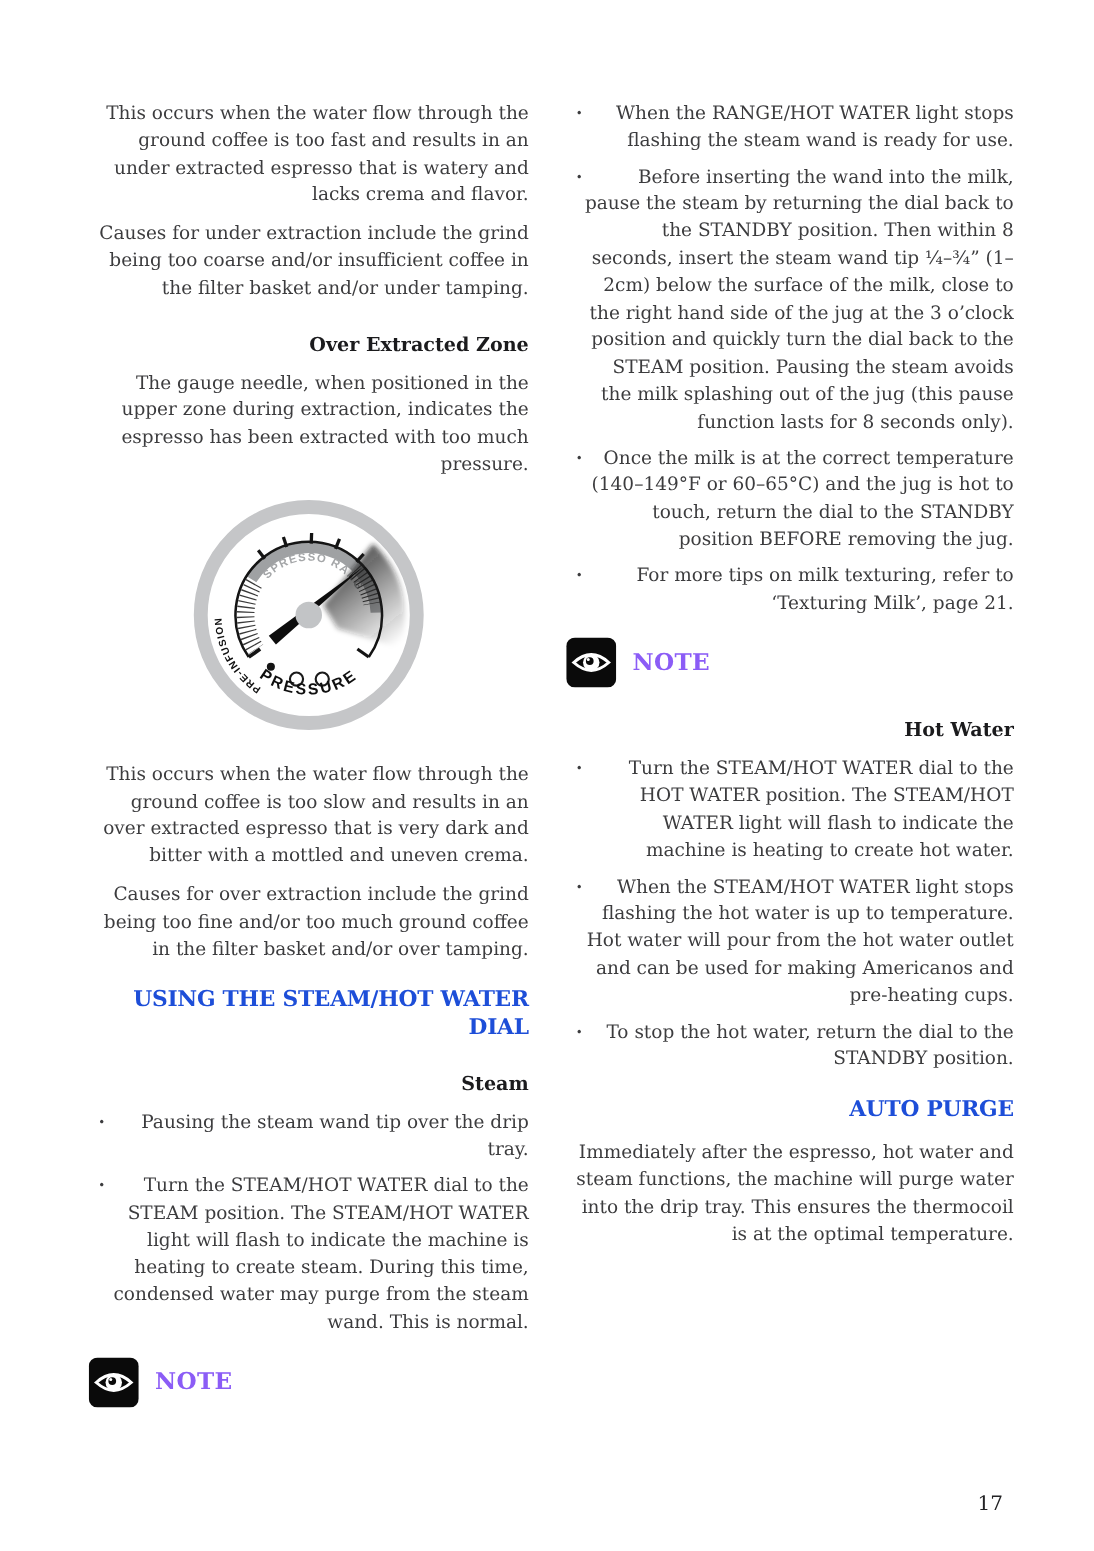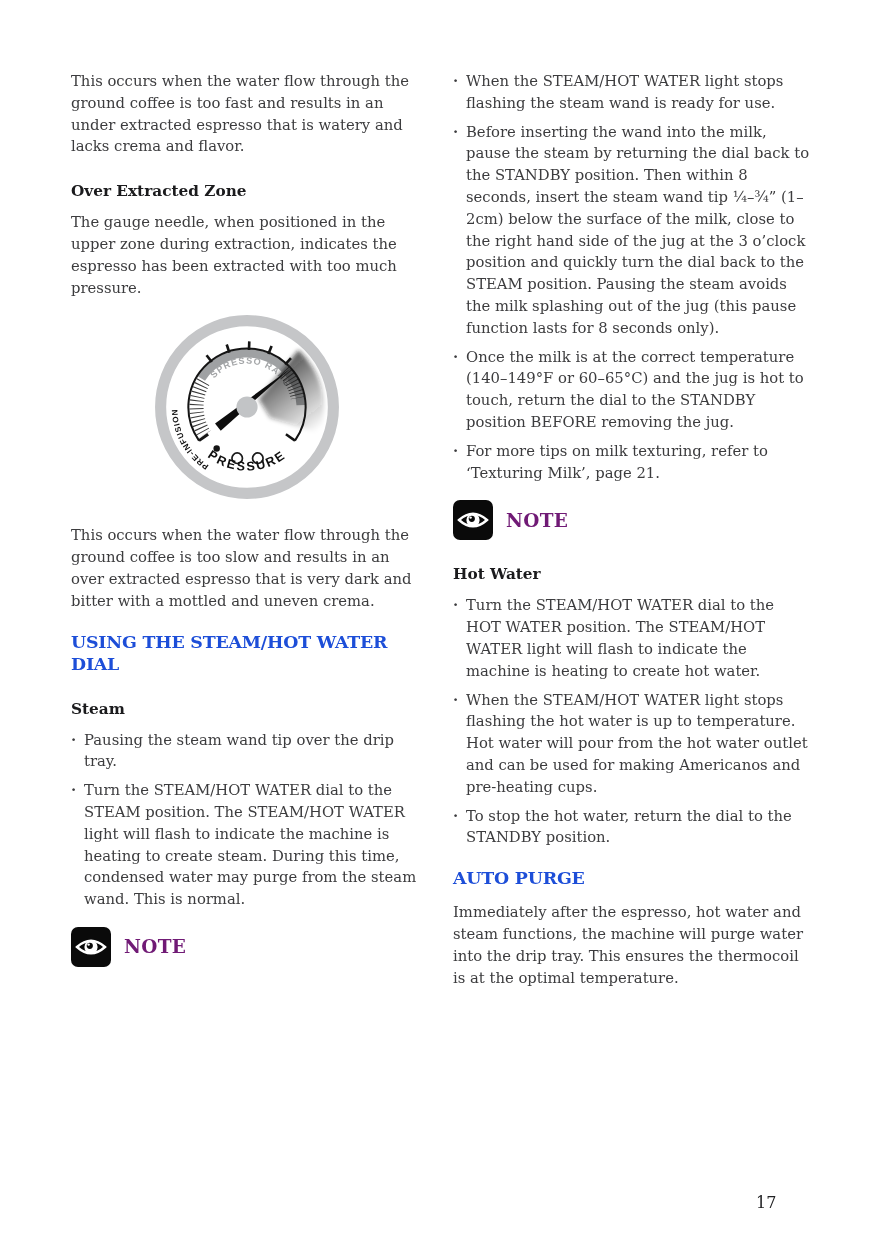--- a/index.html
+++ b/index.html
@@ -1,43 +1,44 @@
 <!DOCTYPE html>
 <html><head>
 <meta charset="utf-8">
 <style>
   html,body{margin:0;padding:0;}
   body{
     width:875px;height:1241px;position:relative;background:#ffffff;
     font-family:"DejaVu Serif",serif;color:#3c3c3e;overflow:hidden;
   }
-  .col{position:absolute;top:70px;}
+  .col{position:absolute;top:80px;text-align:right;}
   .col-left{left:71px;width:352px;}
   .col-right{left:453px;width:358px;}
   p{margin:0 0 9px 0;font-size:14.8px;line-height:21.8px;}
   h2{margin:19px 0 12px 0;font-size:17.4px;line-height:22px;color:#1d4ed8;
      font-weight:bold;letter-spacing:-0.2px;}
   h3{margin:24px 0 10px 0;font-size:15.3px;line-height:20px;color:#1b1b1d;font-weight:bold;}
   ul{margin:0 0 2px 0;padding:0;list-style:none;}
   li{display:flex;margin:0 0 7px 0;font-size:14.8px;line-height:21.8px;}
   .dot{flex:none;width:13px;font-weight:bold;color:#3c3c3e;}
   .li-text{flex:1;}
   .note-head{display:flex;align-items:center;gap:13px;margin:17px 0 11px 0;}
   .note-icon{width:40px;height:40px;flex:none;}
-  .note-label{font-size:18.5px;font-weight:bold;color:#701a75;letter-spacing:0.3px;}
+  .note-label{font-size:18.5px;font-weight:bold;color:#8b5cf6;letter-spacing:0.3px;}
   .gauge-wrap{margin:13px 0 21px 0;display:flex;justify-content:center;}
-  .pagenum{position:absolute;left:756px;top:1193px;font-size:16px;color:#232325;}
+  .pagenum{position:absolute;left:782px;top:1193px;font-size:16px;color:#232325;}
   .gauge-text{font-family:"Liberation Sans",sans-serif;font-weight:bold;}
 </style>
 </head>
 <body>
 
 <div class="col col-left">
 
   <p>This occurs when the water flow through the ground coffee is too fast and results in an under extracted espresso that is watery and lacks crema and flavor.</p>
+  <p>Causes for under extraction include the grind being too coarse and/or insufficient coffee in the filter basket and/or under tamping.</p>
 
   <h3>Over Extracted Zone</h3>
   <p>The gauge needle, when positioned in the upper zone during extraction, indicates the espresso has been extracted with too much pressure.</p>
 
   <div class="gauge-wrap">
     <svg width="192" height="192" viewBox="0 0 190 190">
       <defs>
         <linearGradient id="shadeG" x1="0.25" y1="0" x2="0.85" y2="1">
           <stop offset="0" stop-color="#161616" stop-opacity="0.88"></stop>
           <stop offset="0.5" stop-color="#1b1b1b" stop-opacity="0.42"></stop>
@@ -90,20 +91,21 @@
         <textPath href="#arcPress" startOffset="50%" text-anchor="middle">PRESSURE</textPath>
       </text>
 
       <text class="gauge-text" font-size="8" letter-spacing="0.8" fill="#0f0f0f">
         <textPath href="#arcPre" startOffset="0">PRE-INFUSION</textPath>
       </text>
     </svg>
   </div>
 
   <p>This occurs when the water flow through the ground coffee is too slow and results in an over extracted espresso that is very dark and bitter with a mottled and uneven crema.</p>
+  <p>Causes for over extraction include the grind being too fine and/or too much ground coffee in the filter basket and/or over tamping.</p>
 
   <h2>USING THE STEAM/HOT WATER DIAL</h2>
   <h3>Steam</h3>
 
   <ul>
     <li>
       <span class="dot">·</span>
       <span class="li-text">Pausing the steam wand tip over the drip tray.</span>
     </li>
     <li>
@@ -123,21 +125,21 @@
     <span class="note-label">NOTE</span>
   </div>
 
 </div>
 
 <div class="col col-right">
 
   <ul>
     <li>
       <span class="dot">·</span>
-      <span class="li-text">When the STEAM/HOT WATER light stops flashing the steam wand is ready for use.</span>
+      <span class="li-text">When the RANGE/HOT WATER light stops flashing the steam wand is ready for use.</span>
     </li>
     <li>
       <span class="dot">·</span>
       <span class="li-text">Before inserting the wand into the milk, pause the steam by returning the dial back to the STANDBY position. Then within 8 seconds, insert the steam wand tip ¼–¾” (1–2cm) below the surface of the milk, close to the right hand side of the jug at the 3 o’clock position and quickly turn the dial back to the STEAM position. Pausing the steam avoids the milk splashing out of the jug (this pause function lasts for 8 seconds only).</span>
     </li>
     <li>
       <span class="dot">·</span>
       <span class="li-text">Once the milk is at the correct temperature (140–149°F or 60–65°C) and the jug is hot to touch, return the dial to the STANDBY position BEFORE removing the jug.</span>
     </li>
     <li>

